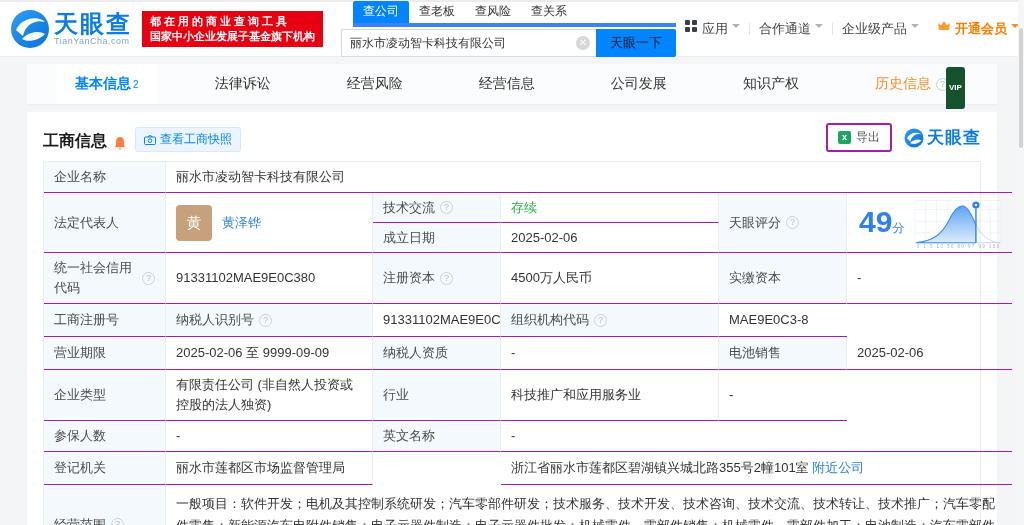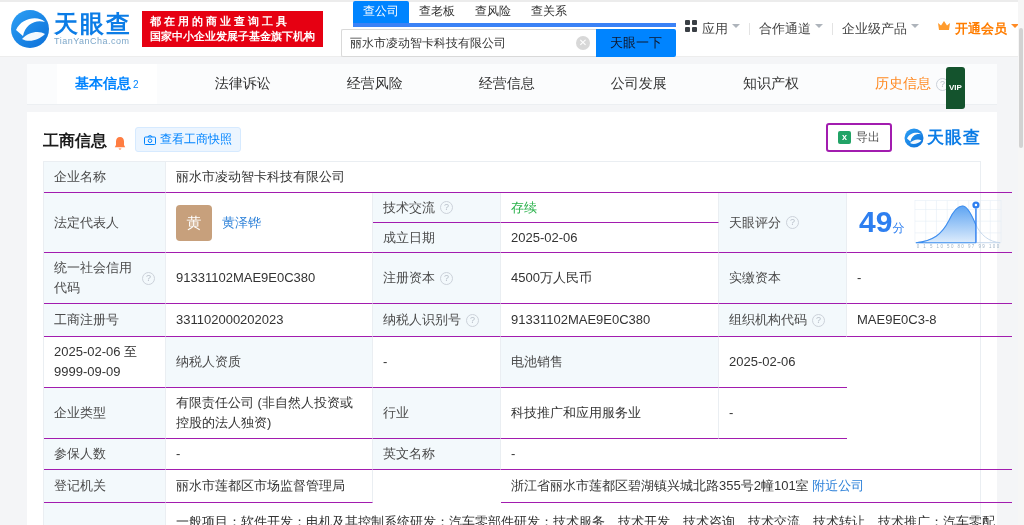--- a/index.html
+++ b/index.html
@@ -328,40 +328,40 @@
         </div>
       <div class="cell h33">
           <span>-</span>
         </div>
     </div>
 
     <div class="trow">
       <div class="cell lbl h33">
           <span>工商注册号</span>
         </div>
-      <div class="cell h33">
-          <span>331102000202023</span>
-        </div>
       <div class="cell lbl h33">
           <span>纳税人识别号</span>
           <span class="qi"></span>
         </div>
       <div class="cell h33">
           <span>91331102MAE9E0C380</span>
         </div>
       <div class="cell lbl h33">
           <span>组织机构代码</span>
           <span class="qi"></span>
         </div>
       <div class="cell h33">
           <span>MAE9E0C3-8</span>
         </div>
     </div>
 
     <div class="trow">
+      <div class="cell lbl h33">
+          <span>营业期限</span>
+        </div>
       <div class="cell h33">
           <span>2025-02-06 至 9999-09-09</span>
         </div>
       <div class="cell lbl h33">
           <span>纳税人资质</span>
         </div>
       <div class="cell h33">
           <span>-</span>
         </div>
       <div class="cell lbl h33">

